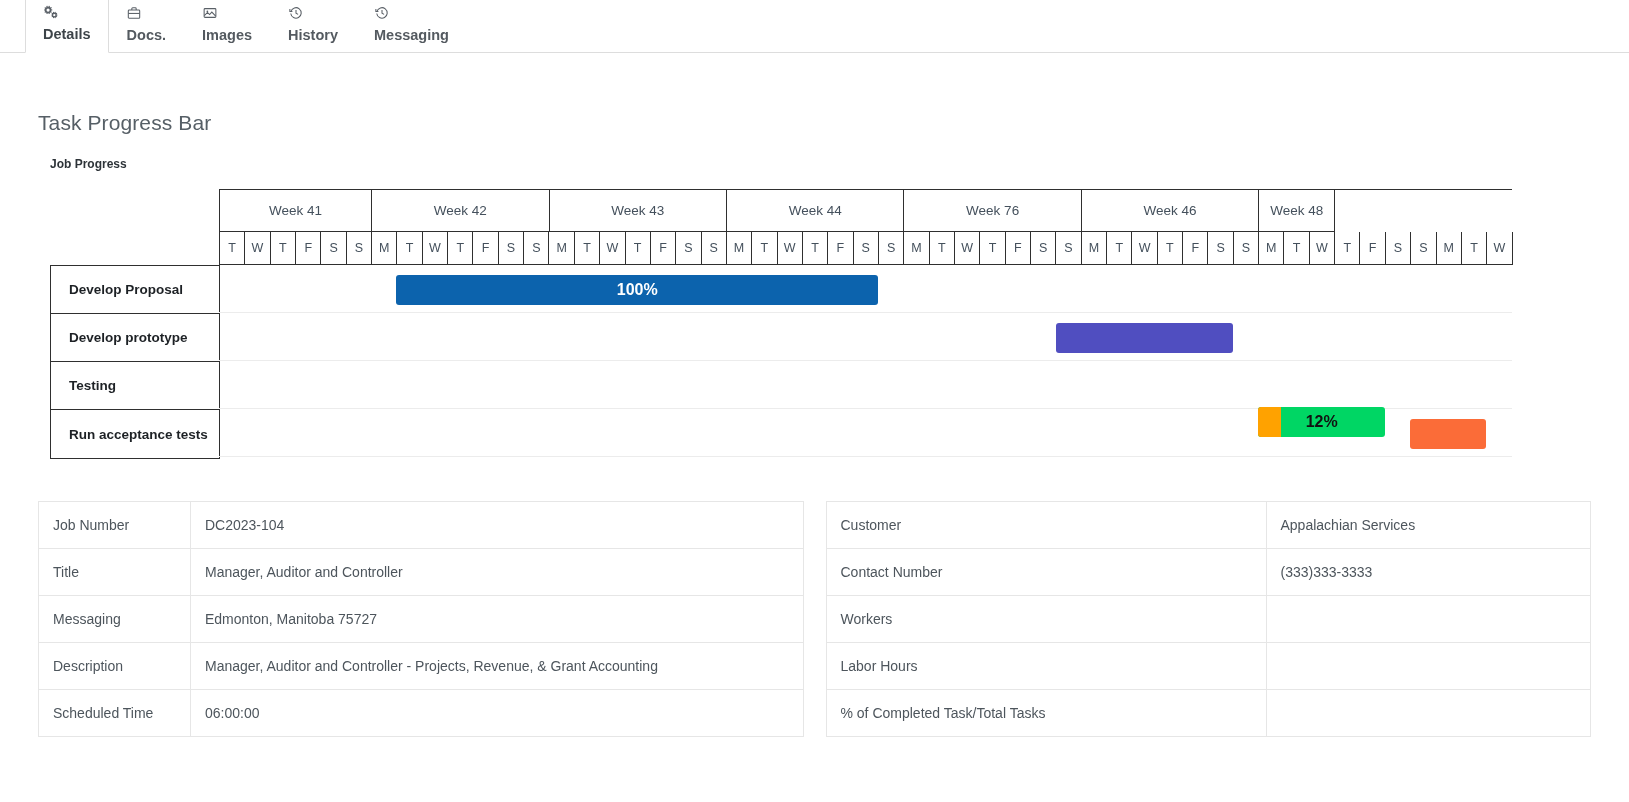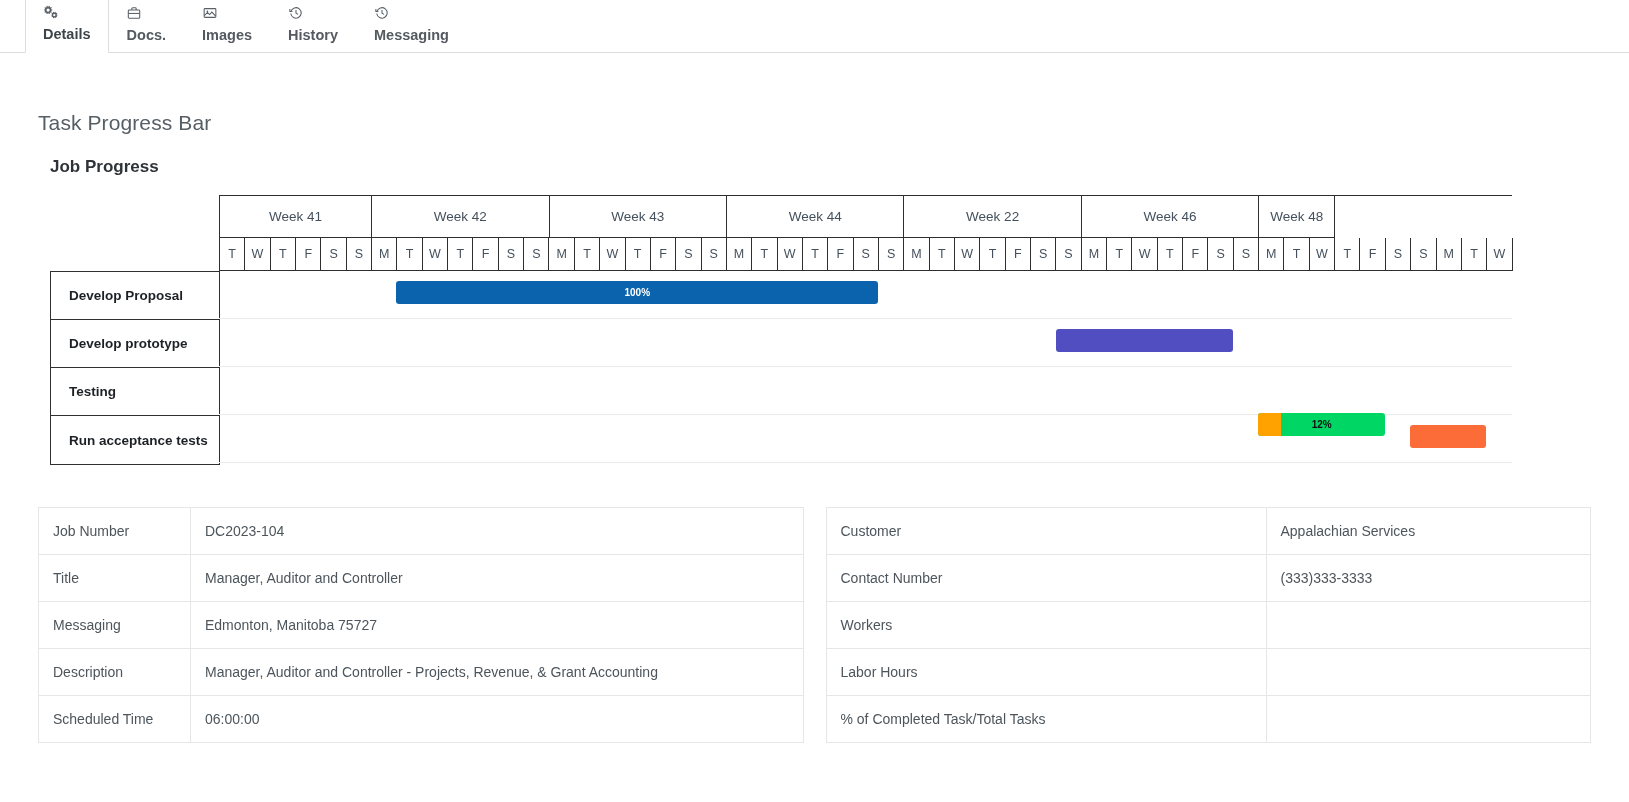--- a/index.html
+++ b/index.html
@@ -58,21 +58,21 @@
   }
   .page-title {
     font-size: 21px;
     color: #565f66;
     font-weight: normal;
     margin: 0;
     padding-top: 58px;
     letter-spacing: .1px;
   }
   .section-title {
-    font-size: 17px;
+    font-size: 12px;
     font-weight: bold;
     color: #2d3338;
     margin: 0;
     padding-top: 22px;
     padding-left: 12px;
   }
 
   
   .gantt {
     position: relative;
@@ -140,26 +140,26 @@
     height: 192px;
   }
   .lane {
     position: relative;
     height: 48px;
     border-bottom: 1px solid #ececec;
   }
   .bar {
     position: absolute;
     top: 10px;
-    height: 23px;
+    height: 30px;
     border-radius: 3px;
     display: flex;
     align-items: center;
     justify-content: center;
-    font-size: 10px;
+    font-size: 16px;
     font-weight: bold;
     color: #ffffff;
     overflow: hidden;
   }
   .bar .seg {
     position: absolute;
     top: 0; left: 0; bottom: 0;
   }
   .bar .pct { position: relative; z-index: 2; }
   .bar.dark-label .pct { color: #111111; }
@@ -263,21 +263,21 @@
   <h1 class="page-title">Task Progress Bar</h1>
   <h2 class="section-title">Job Progress</h2>
 
   <div class="gantt">
     <div class="gantt-head">
       <div class="week-row" id="week-row">
           <div class="week-cell" style="flex: 0 0 152.1px;">Week 41</div>
           <div class="week-cell" style="flex: 0 0 177.45px;">Week 42</div>
           <div class="week-cell" style="flex: 0 0 177.45px;">Week 43</div>
           <div class="week-cell" style="flex: 0 0 177.45px;">Week 44</div>
-          <div class="week-cell" style="flex: 0 0 177.45px;">Week 22</div>
+          <div class="week-cell" style="flex: 0 0 177.45px;">Week 76</div>
           <div class="week-cell" style="flex: 0 0 177.45px;">Week 46</div>
           <div class="week-cell" style="flex: 0 0 76.05px;">Week 48</div>
         </div>
       <div class="day-row" id="day-row">
           <div class="day-cell">T</div>
           <div class="day-cell">W</div>
           <div class="day-cell">T</div>
           <div class="day-cell">F</div>
           <div class="day-cell">S</div>
           <div class="day-cell">S</div>

